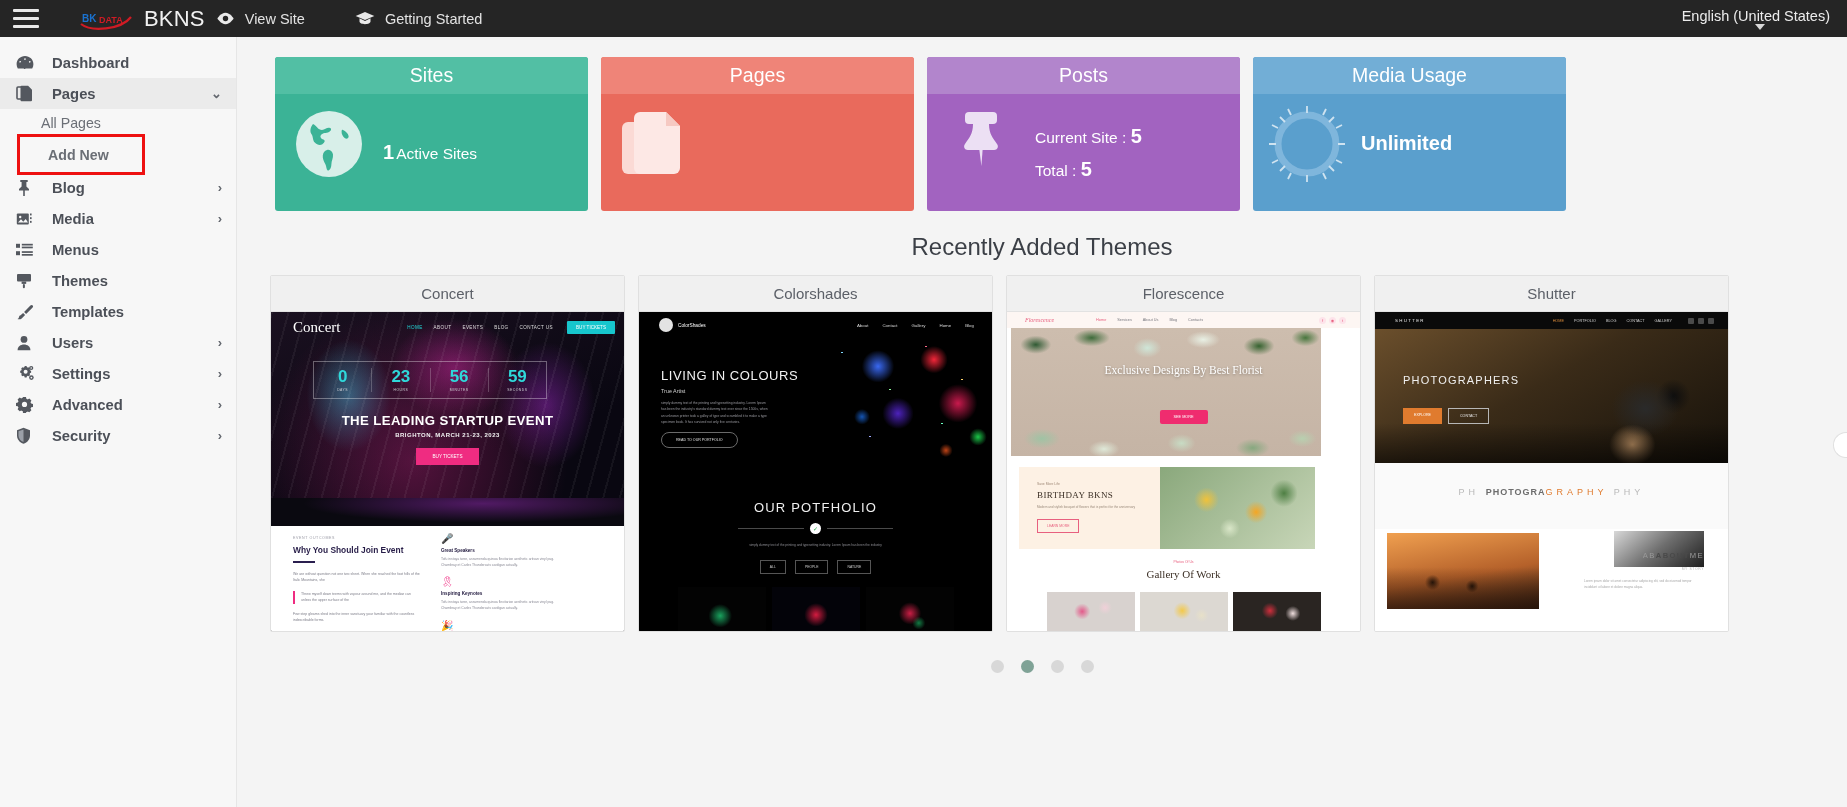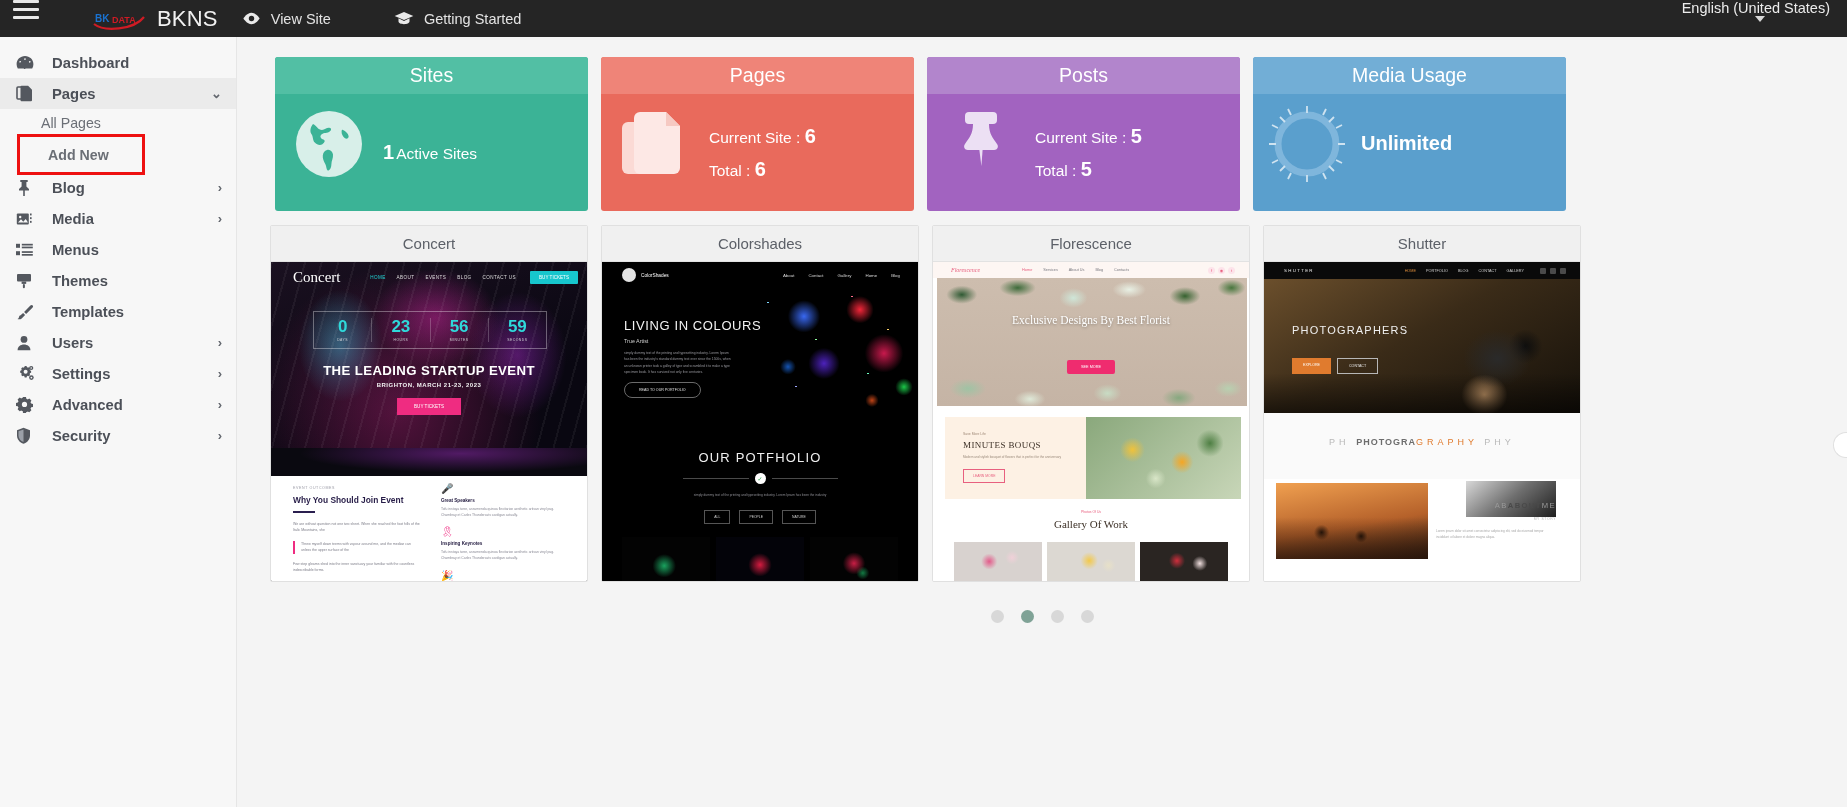--- a/index.html
+++ b/index.html
@@ -8,24 +8,23 @@
     font-family: "Liberation Sans", sans-serif;
     background: #f4f4f4;
     overflow: hidden;
   }
 
   
   .topbar {
     position: absolute; top: 0; left: 0;
     width: 1847px; height: 37px;
     background: #252525;
-    display: flex; 
+    display: flex; align-items: center;
     color: #e9e9e9;
     z-index: 50;
-    gap: 13px;
   }
   .hamburger {
     width: 26px; height: 19px;
     margin-left: 13px; margin-right: 38px;
     display: flex; flex-direction: column; justify-content: space-between;
     cursor: pointer;
   }
   .hamburger span { display: block; height: 3px; background: #e9e9e9; border-radius: 1px; }
 
   .brand-wrap { display: flex; align-items: center; }
@@ -147,21 +146,21 @@
     font-size: 24px; color: #3b3f46; font-weight: 400;
     margin-top: 22px;
   }
 
   
   .themes-row {
     display: flex; gap: 13px;
     padding: 14px 0 0 33px;
   }
   .theme-card {
-    width: 318px;
+    width: 355px;
     background: #fff;
     border: 1px solid #e0e0e0;
     border-radius: 2px;
     flex: 0 0 auto;
     overflow: hidden;
   }
   .theme-name {
     height: 36px; display: flex; align-items: center; justify-content: center;
     font-size: 15px; color: #5c6068; background: #f0f0f0;
     border-bottom: 1px solid #e2e2e2;
@@ -589,24 +588,20 @@
 
     <div class="stat-card c-pages">
       <div class="stat-head">Pages</div>
       <div class="stat-body">
         <div class="stat-ic">
           <svg width="70" height="72" viewBox="0 0 70 72">
             <rect x="2" y="14" width="40" height="52" rx="6" fill="#fbdad5"></rect>
             <path d="M20 4h26l14 14v42a6 6 0 0 1-6 6H20a6 6 0 0 1-6-6V10a6 6 0 0 1 6-6z" fill="#fde8e5"></path>
             <path d="M46 4l14 14H46z" fill="#f6c9c2"></path>
           </svg>
-        </div>
-        <div class="stat-text">
-          <div><span>Current Site :</span> <span class="num">6</span></div>
-          <div><span>Total :</span> <span class="num">6</span></div>
         </div>
       </div>
     </div>
 
     <div class="stat-card c-posts">
       <div class="stat-head">Posts</div>
       <div class="stat-body">
         <div class="stat-ic">
           <svg width="60" height="72" viewBox="0 0 60 72">
             <rect x="14" y="4" width="32" height="12" rx="4" fill="#ece0f4"></rect>
@@ -645,20 +640,21 @@
               <line x1="8" y1="62" x2="14" y2="59"></line>
                 <line x1="72" y1="27" x2="78" y2="24"></line>
             </g>
           </svg>
         </div>
         <div class="stat-text unlimited">Unlimited</div>
       </div>
     </div>
   </div>
 
+  <div class="section-title">Recently Added Themes</div>
 
   <div class="themes-row">
 
     <div class="theme-card">
       <div class="theme-name">Concert</div>
       <div class="theme-thumb t-concert">
         <div class="cc-hero"></div>
         <div class="cc-nav">
           <div class="cc-logo">Concert</div>
           <div class="cc-menu">
@@ -782,21 +778,21 @@
               <i>◉</i>
               <i>t</i>
           </div>
         </div>
         <div class="fl-hero"></div>
         <div class="fl-h1">Exclusive Designs By Best Florist</div>
         <div class="fl-cta">SEE MORE</div>
         <div class="fl-mid">
           <div class="fl-mid-img"></div>
           <div class="fl-mk">Save More Life</div>
-          <div class="fl-mt">MINUTES BOUQS</div>
+          <div class="fl-mt">BIRTHDAY BKNS</div>
           <div class="fl-mp">Modern and stylish bouquet of flowers that is perfect for the anniversary</div>
           <div class="fl-mb">LEARN MORE</div>
         </div>
         <div class="fl-gk">Photos Of Us</div>
         <div class="fl-gt">Gallery Of Work</div>
         <div class="fl-grid">
           <div class="fl-gi a"></div>
             <div class="fl-gi b"></div>
             <div class="fl-gi c"></div>
         </div>

